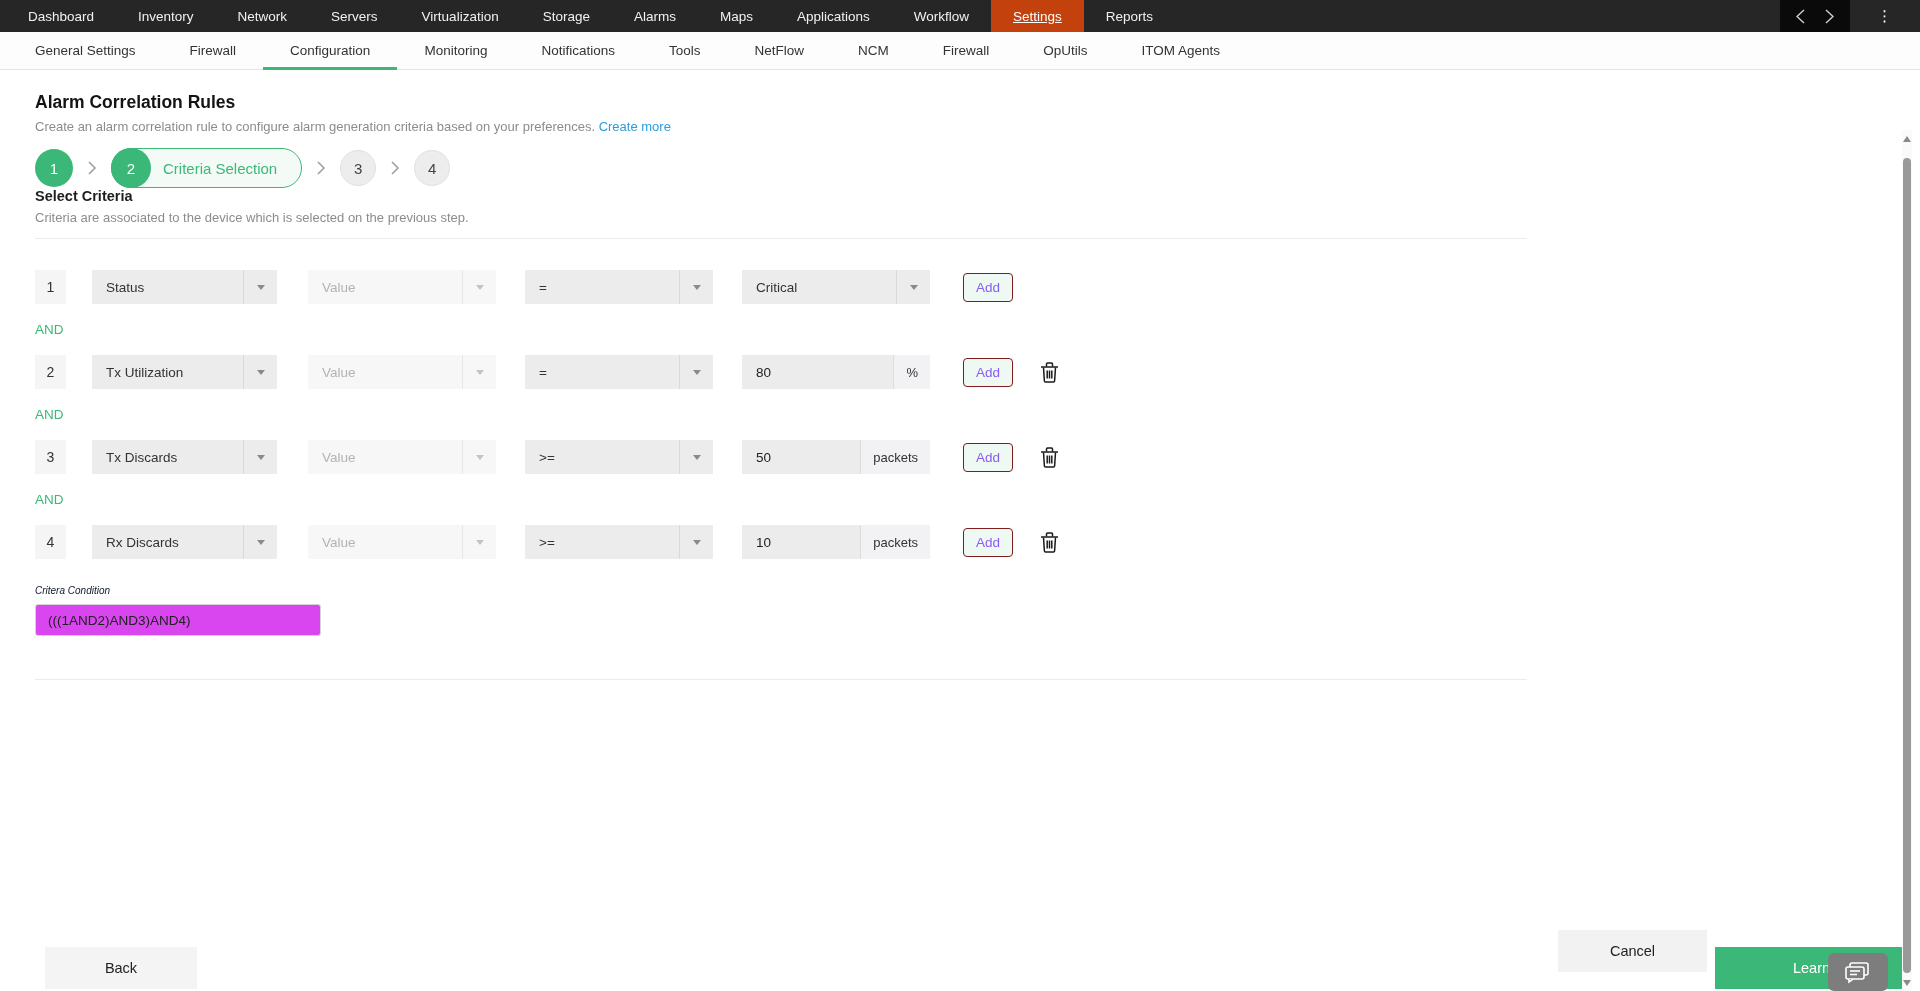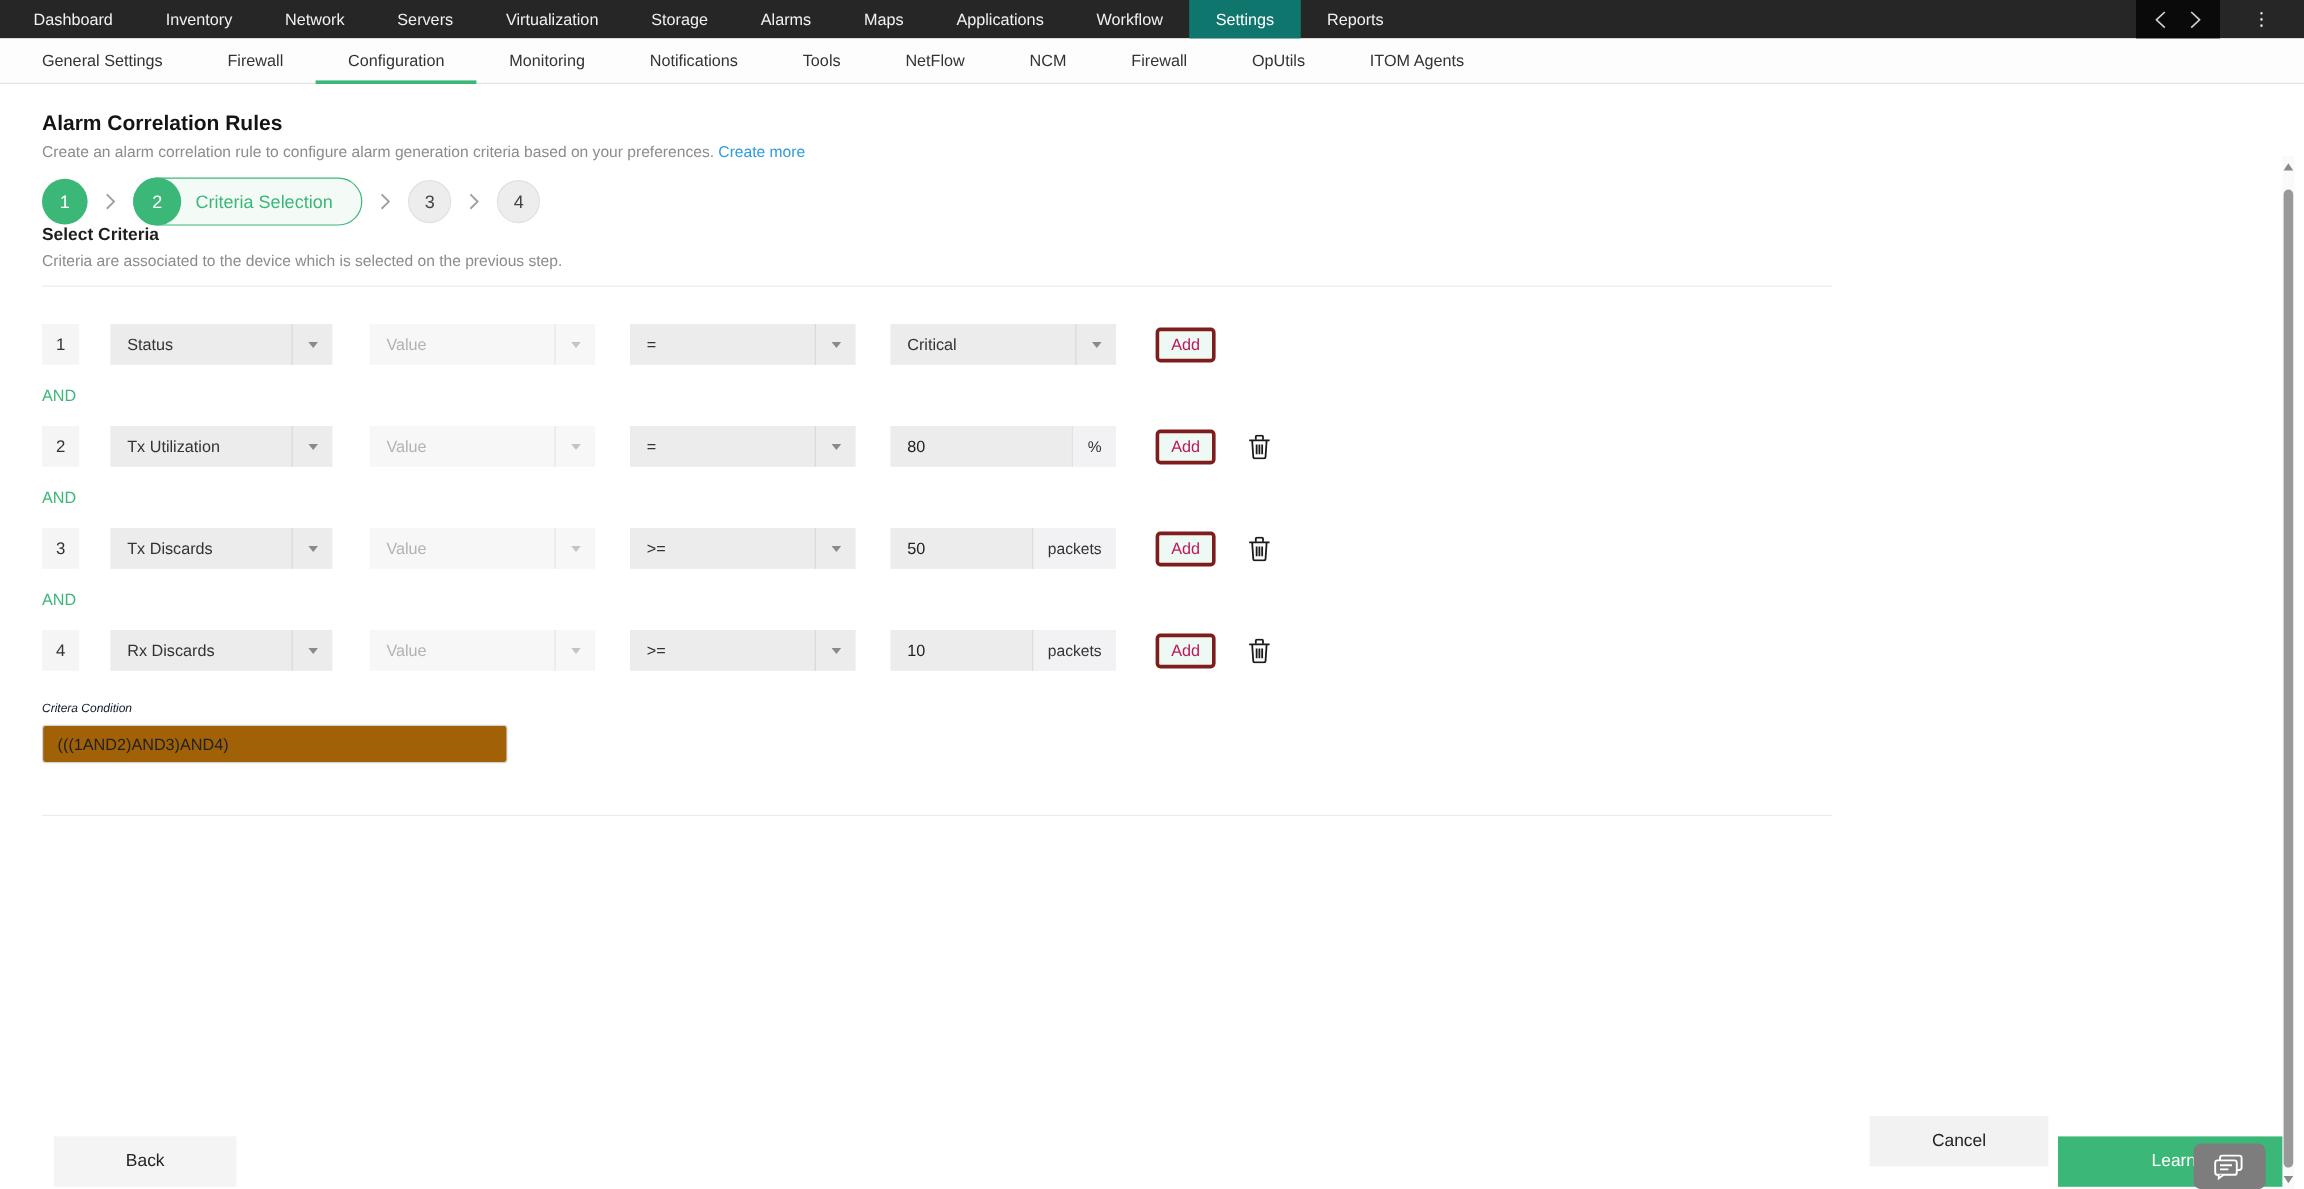--- a/index.html
+++ b/index.html
@@ -2,21 +2,21 @@
 <html><head>
 <meta charset="utf-8">
 <style>
   * { margin:0; padding:0; box-sizing:border-box; }
   html,body { width:1920px; height:991px; overflow:hidden; }
   body { font-family:"Liberation Sans", sans-serif; background:#fff; position:relative; color:#333; }
 
   
   .navbar { height:32px; background:#262626; display:flex; align-items:stretch; padding-left:6px; }
   .nav-item { display:flex; align-items:center; padding:0 22px; color:#f1f1f1; font-size:13.5px; cursor:pointer; white-space:nowrap; }
-  .nav-item.active { background:#0f766e; color:#fff; }
+  .nav-item.active { background:#c2410c; color:#fff;text-decoration:underline; }
   .nav-right { margin-left:auto; display:flex; align-items:stretch; }
   .nav-arrows { background:#0a0a0a; display:flex; align-items:center; gap:20px; padding:0 16px; }
   .nav-arrow { display:flex; align-items:center; cursor:pointer; }
   .nav-kebab { width:70px; display:flex; align-items:center; justify-content:center; color:#fff; font-size:15px; letter-spacing:1px; cursor:pointer; }
 
   
   .tabbar { height:38px; background:#fdfdfd; border-bottom:1px solid #e4e4e4; display:flex; align-items:stretch; padding-left:8px; }
   .tab { display:flex; align-items:center; padding:0 27px; font-size:13.5px; color:#333; position:relative; cursor:pointer; white-space:nowrap; }
   .tab.active::after { content:""; position:absolute; left:0; right:0; bottom:-1px; height:3px; background:#3bb878; }
 
@@ -51,27 +51,27 @@
   .dd-arrowbox { margin-left:auto; width:34px; height:100%; border-left:1px solid #d9d9d9; display:flex; align-items:center; justify-content:center; }
   .caret { width:0; height:0; border-left:4px solid transparent; border-right:4px solid transparent; border-top:5px solid #8a8a8a; }
   .dd.disabled { background:#f7f7f7; color:#b3b3b3; cursor:default; }
   .dd.disabled .dd-arrowbox { border-left-color:#e7e7e7; }
   .dd.disabled .caret { border-top-color:#c4c4c4; }
 
   .value-group { width:188px; height:34px; display:flex; margin-right:33px; }
   .value-input { flex:1; min-width:0; height:34px; background:#ececec; border:none; outline:none; padding-left:14px; font-size:13.5px; color:#222; font-family:inherit; }
   .unit-box { height:34px; background:#f2f2f5; border-left:1px solid #dcdcdc; display:flex; align-items:center; justify-content:center; font-size:13px; color:#333; padding:0 12px; white-space:nowrap; }
 
-  .add-btn { width:50px; height:29px; border:3px solid #7f1d1d; background:#edf9f2; border-radius:4px; color:#be185d; font-size:13.5px; cursor:pointer; font-family:inherit; margin-right:27px; }
+  .add-btn { width:50px; height:29px; border:1px solid #7f1d1d; background:#edf9f2; border-radius:4px; color:#8b5cf6; font-size:13.5px; cursor:pointer; font-family:inherit; margin-right:27px; }
   .trash-btn { background:none; border:none; cursor:pointer; display:flex; align-items:center; padding:0; }
 
   .and-label { height:51px; display:flex; align-items:center; color:#3bb878; font-size:13.5px; }
 
   .cond-label { margin-top:26px; font-size:10px; color:#0f172a;font-style:italic; }
-  .cond-input { margin-top:8px; width:388px; height:32px; background:#a16207; border:1px solid #d4d4d4; border-radius:3px; padding-left:12px; font-size:13.5px; color:#222; font-family:inherit; outline:none; }
+  .cond-input { margin-top:8px; width:286px; height:32px; background:#d946ef; border:1px solid #d4d4d4; border-radius:3px; padding-left:12px; font-size:13.5px; color:#222; font-family:inherit; outline:none; }
 
   .divider2 { margin-top:43px; width:1492px; border-top:1px solid #ebebeb; }
 
   
   .btn-plain { border:none; font-family:inherit; font-size:14.5px; color:#222; background:#f4f4f4; cursor:pointer; }
   .back-btn   { position:absolute; left:45px;   bottom:2px; width:152px; height:42px; }
   .cancel-btn { position:absolute; left:1558px; bottom:19px; width:149px; height:42px; background:#f2f2f2; }
   .next-btn { position:absolute; left:1715px; bottom:2px; width:193px; height:42px; border:none; background:#3bb878; color:#fff; font-size:14.5px; font-family:inherit; cursor:pointer; }
   .feedback-widget { position:absolute; left:1828px; bottom:0; width:60px; height:38px; background:#7d7d7d; border-radius:6px; display:flex; align-items:center; justify-content:center; cursor:pointer; }
 

